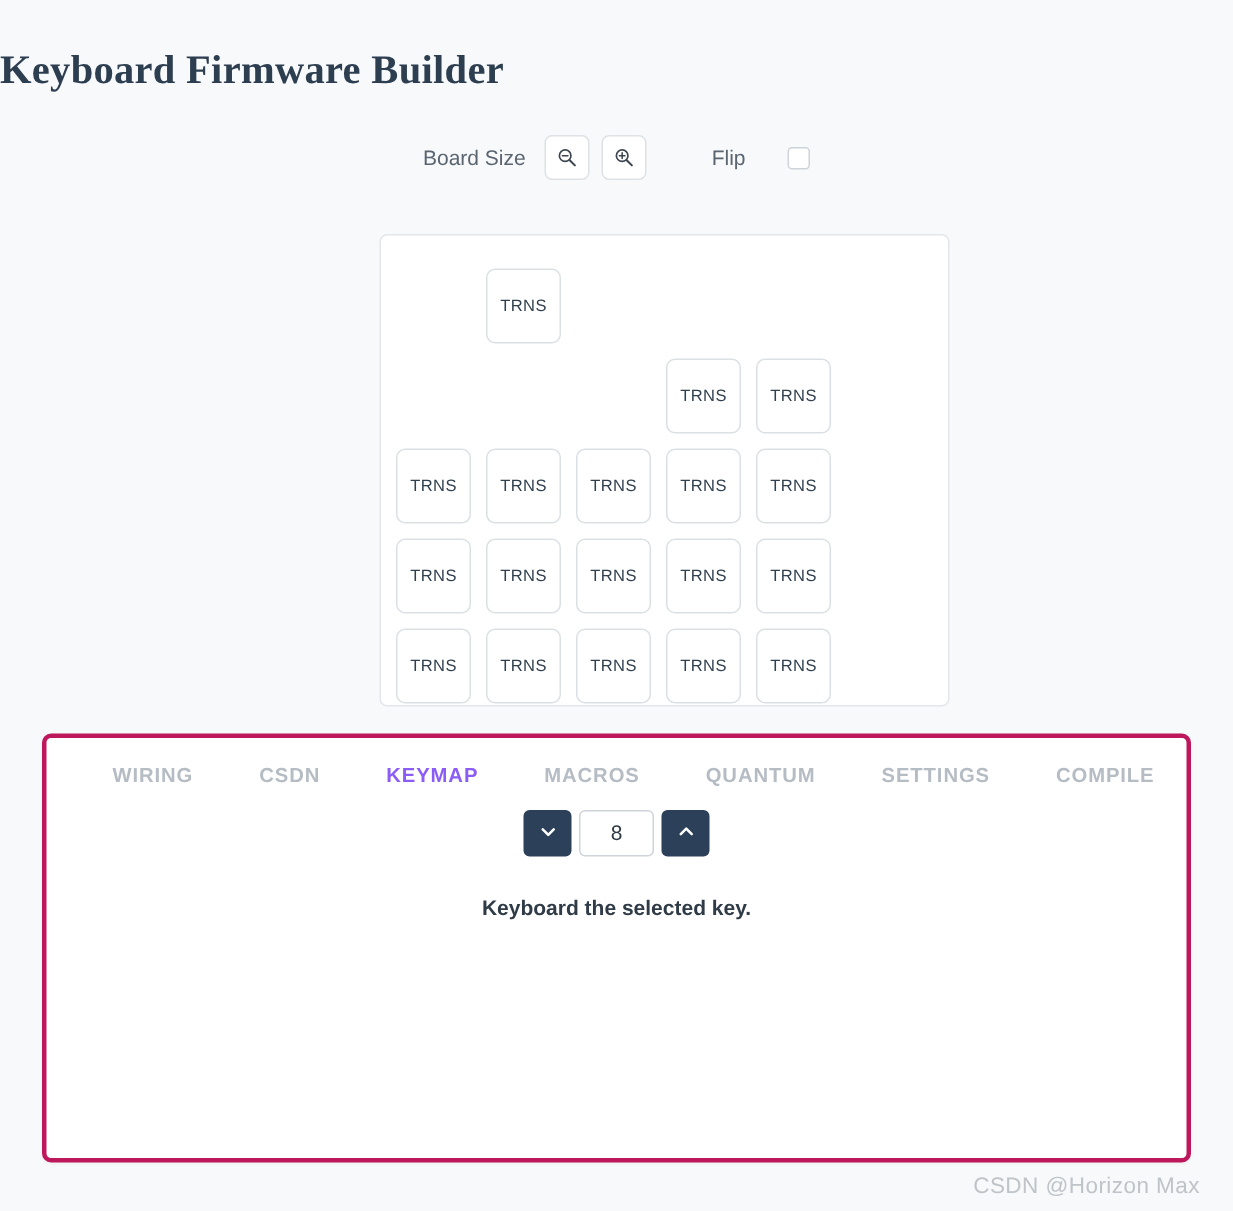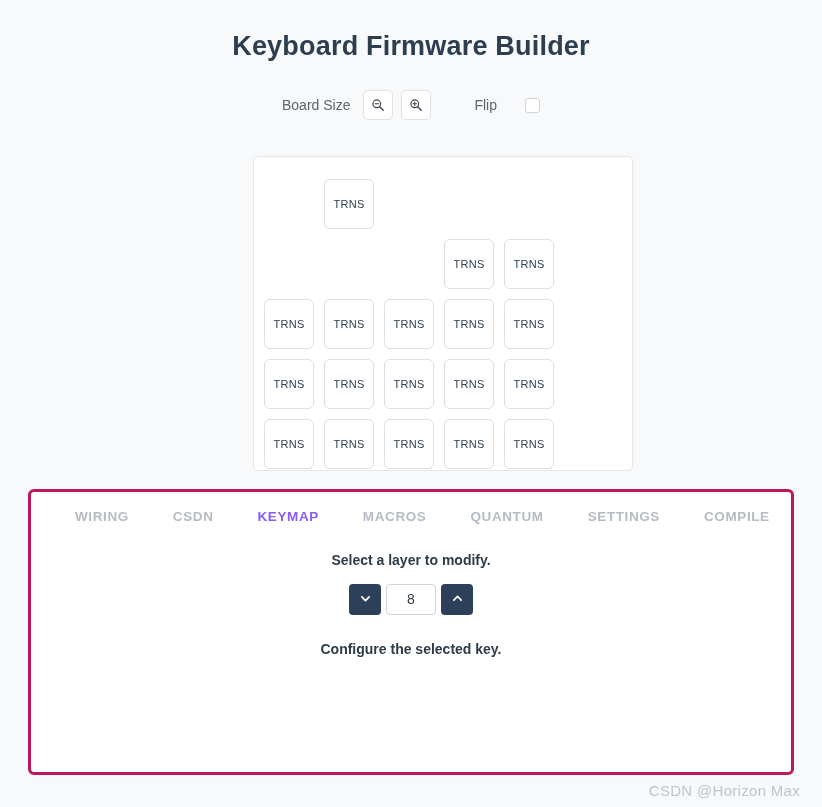--- a/index.html
+++ b/index.html
@@ -8,27 +8,28 @@
     width: 822px; height: 807px;
     background: #f8f9fa;
     font-family: "Liberation Sans", sans-serif;
     -webkit-font-smoothing: antialiased;
     overflow: hidden;
   }
   .page { position: relative; width: 822px; height: 807px; }
 
   
   .title {
-    text-align: center;
+    text-align: left;
     font-size: 27px;
     font-weight: bold;
     color: #2c3e50;
     letter-spacing: 0.2px;
     padding-top: 31px;
     margin: 0;
+    font-family: Liberation Serif, serif;
   }
 
   
   .toolbar {
     display: flex;
     align-items: center;
     justify-content: center;
     gap: 0;
     margin-top: 27px;
     height: 32px;
@@ -248,21 +249,20 @@
         <div class="tab">WIRING</div>
         <div class="tab">CSDN</div>
         <div class="tab active">KEYMAP</div>
         <div class="tab">MACROS</div>
         <div class="tab">QUANTUM</div>
         <div class="tab">SETTINGS</div>
         <div class="tab">COMPILE</div>
       </div>
 
     <div class="center-text">
-      <div class="lead">Select a layer to modify.</div>
 
       <div class="stepper">
         <button class="step-btn">
           <span>
             <svg width="13" height="13" viewBox="0 0 16 16">
               <polyline points="3.5,6 8,10.5 12.5,6" fill="none" stroke="#ffffff" stroke-width="2.1" stroke-linecap="round" stroke-linejoin="round"></polyline>
             </svg>
           </span>
         </button>
 
@@ -270,18 +270,18 @@
 
         <button class="step-btn">
           <span>
             <svg width="13" height="13" viewBox="0 0 16 16">
               <polyline points="3.5,10 8,5.5 12.5,10" fill="none" stroke="#ffffff" stroke-width="2.1" stroke-linecap="round" stroke-linejoin="round"></polyline>
             </svg>
           </span>
         </button>
       </div>
 
-      <div class="configure">Configure the selected key.</div>
+      <div class="configure">Keyboard the selected key.</div>
     </div>
   </div>
 
   <div class="watermark">CSDN @Horizon Max</div>
 </div>
 
 </body></html>

